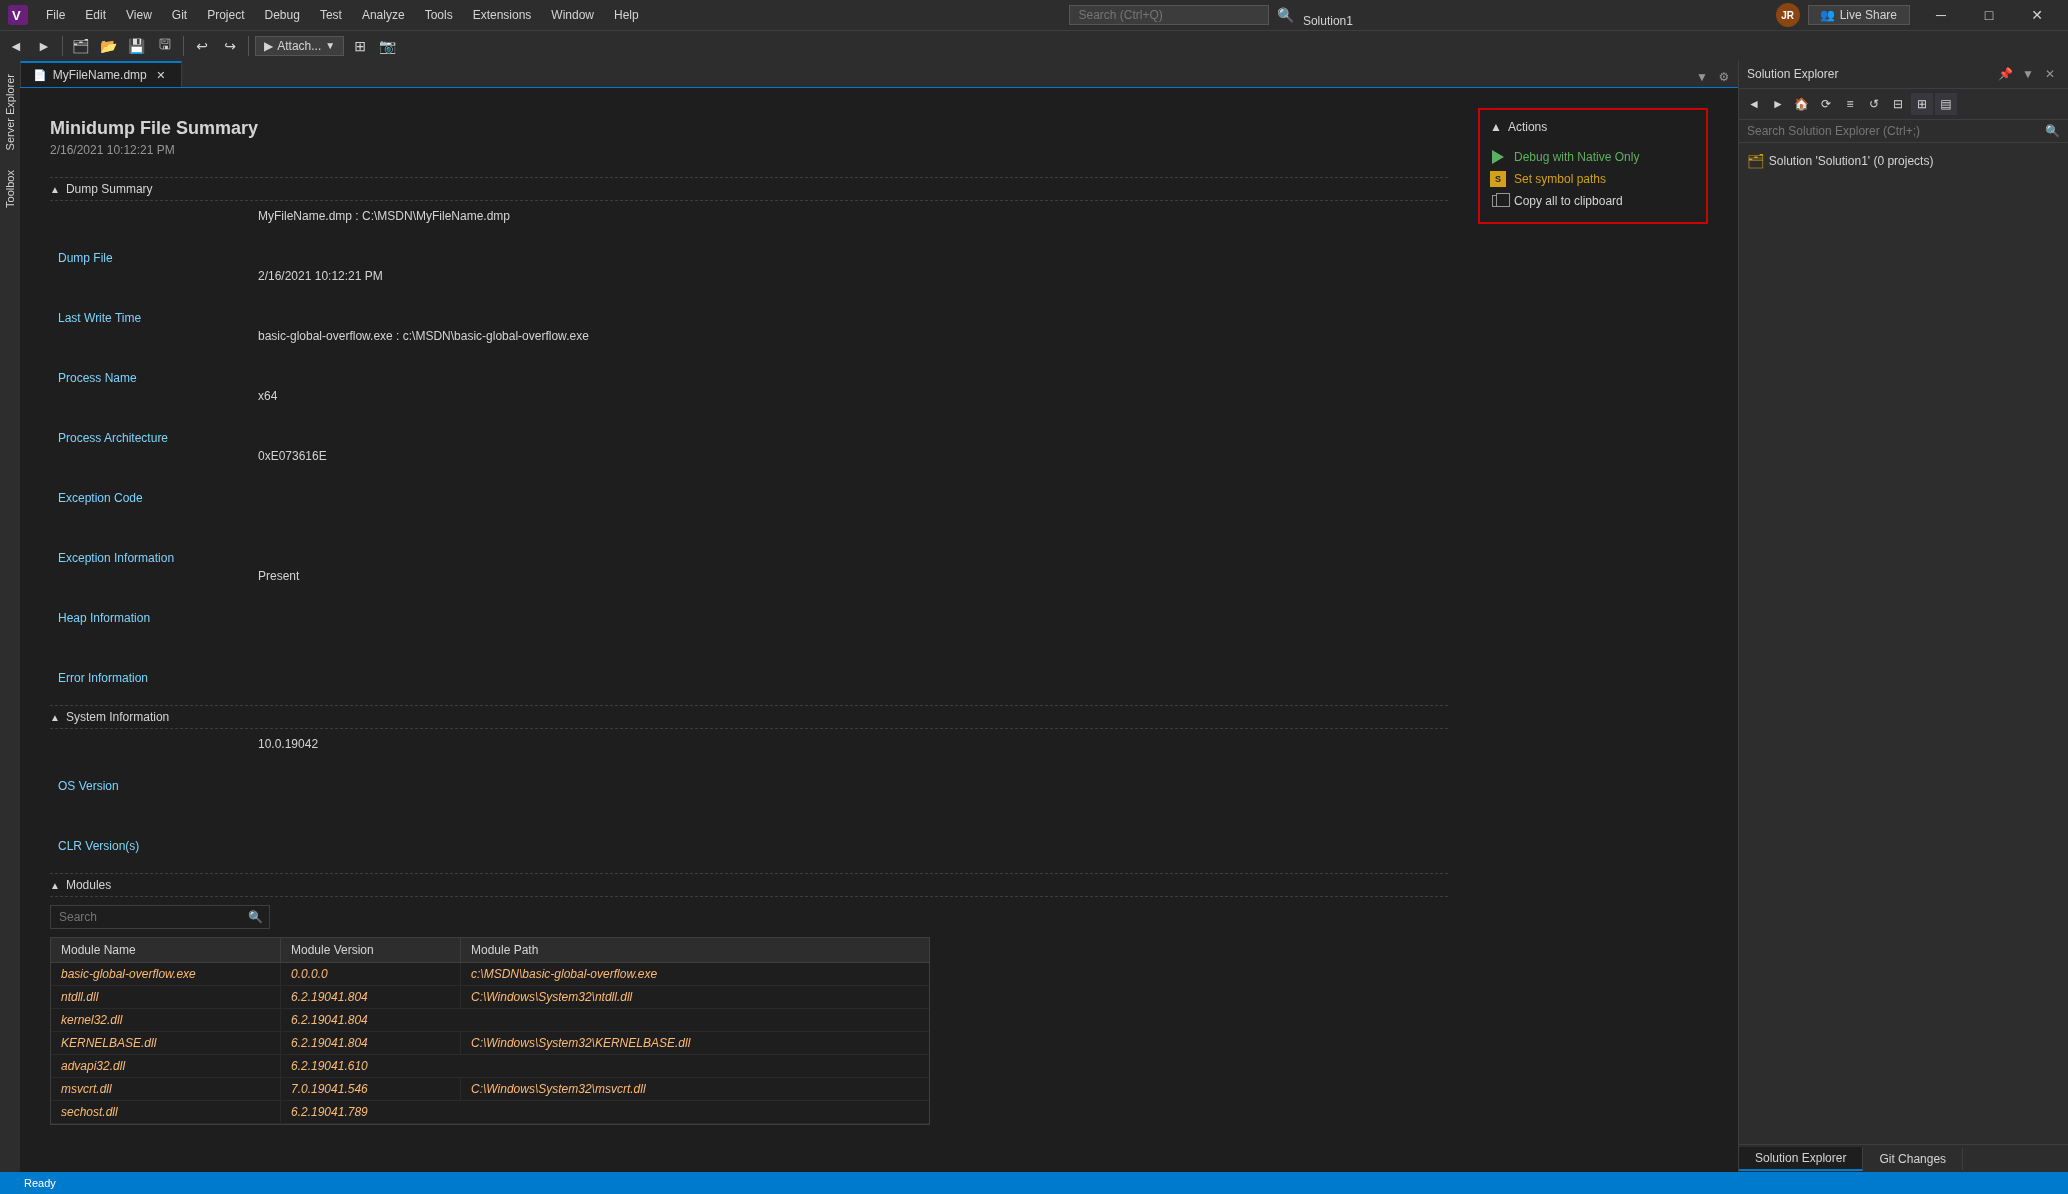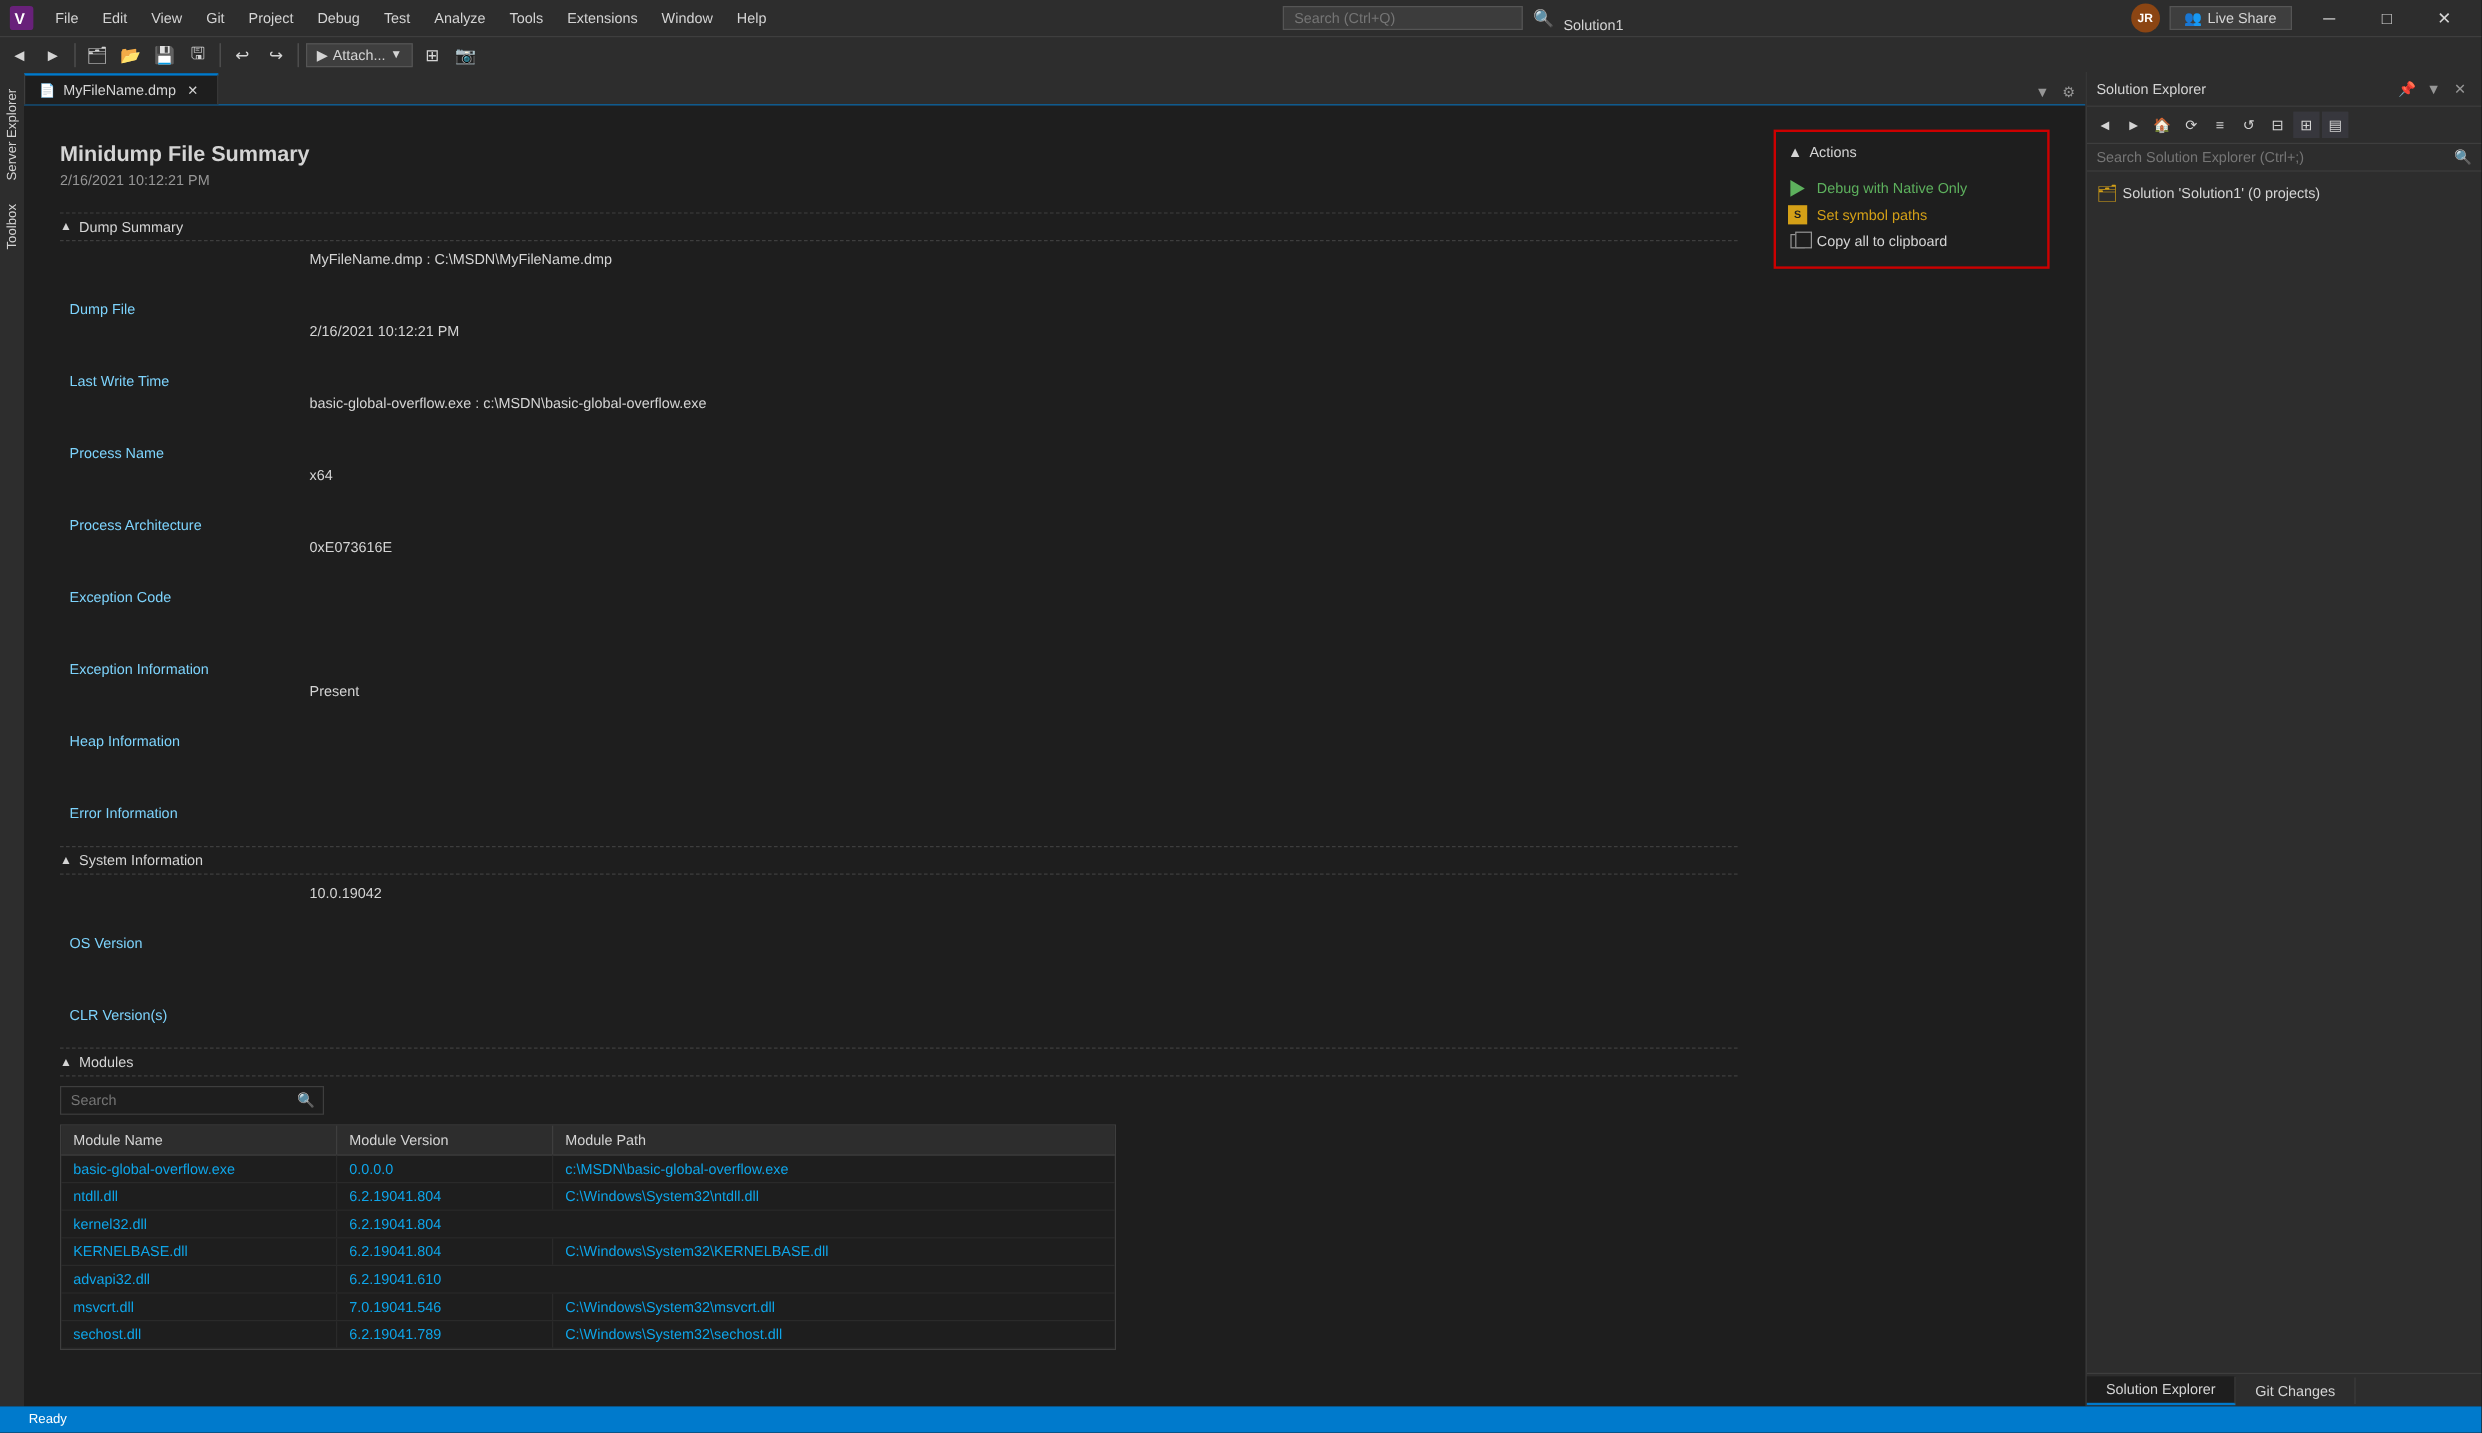--- a/index.html
+++ b/index.html
@@ -319,22 +319,23 @@
     .th:last-child { border-right: none; }
     .table-body {}
     .table-row {
       display: grid;
       grid-template-columns: 230px 180px 1fr;
       border-bottom: 1px solid #2a2a2a;
     }
     .td {
       padding: 4px 10px;
       font-size: 12px;
-      color: #0ea5e9;
+      color: #fdba74;
       border-right: 1px solid #2a2a2a;
+      font-style: italic;
     }
     .td:last-child { border-right: none; }
 
     
     .right-pane {
       width: 230px;
       flex-shrink: 0;
     }
     .actions-panel {
       border: 2px solid #cc0000;
@@ -729,21 +730,20 @@
                 <div class="td">6.2.19041.610</div>
               </div>
               <div class="table-row">
                 <div class="td">msvcrt.dll</div>
                 <div class="td">7.0.19041.546</div>
                 <div class="td">C:\Windows\System32\msvcrt.dll</div>
               </div>
               <div class="table-row">
                 <div class="td">sechost.dll</div>
                 <div class="td">6.2.19041.789</div>
-                <div class="td">C:\Windows\System32\sechost.dll</div>
               </div>
             </div>
           </div>
         </div>
       </div>
 
       <div class="right-pane">
         <div class="actions-panel">
           <div class="actions-header">
             <span>▲</span>

